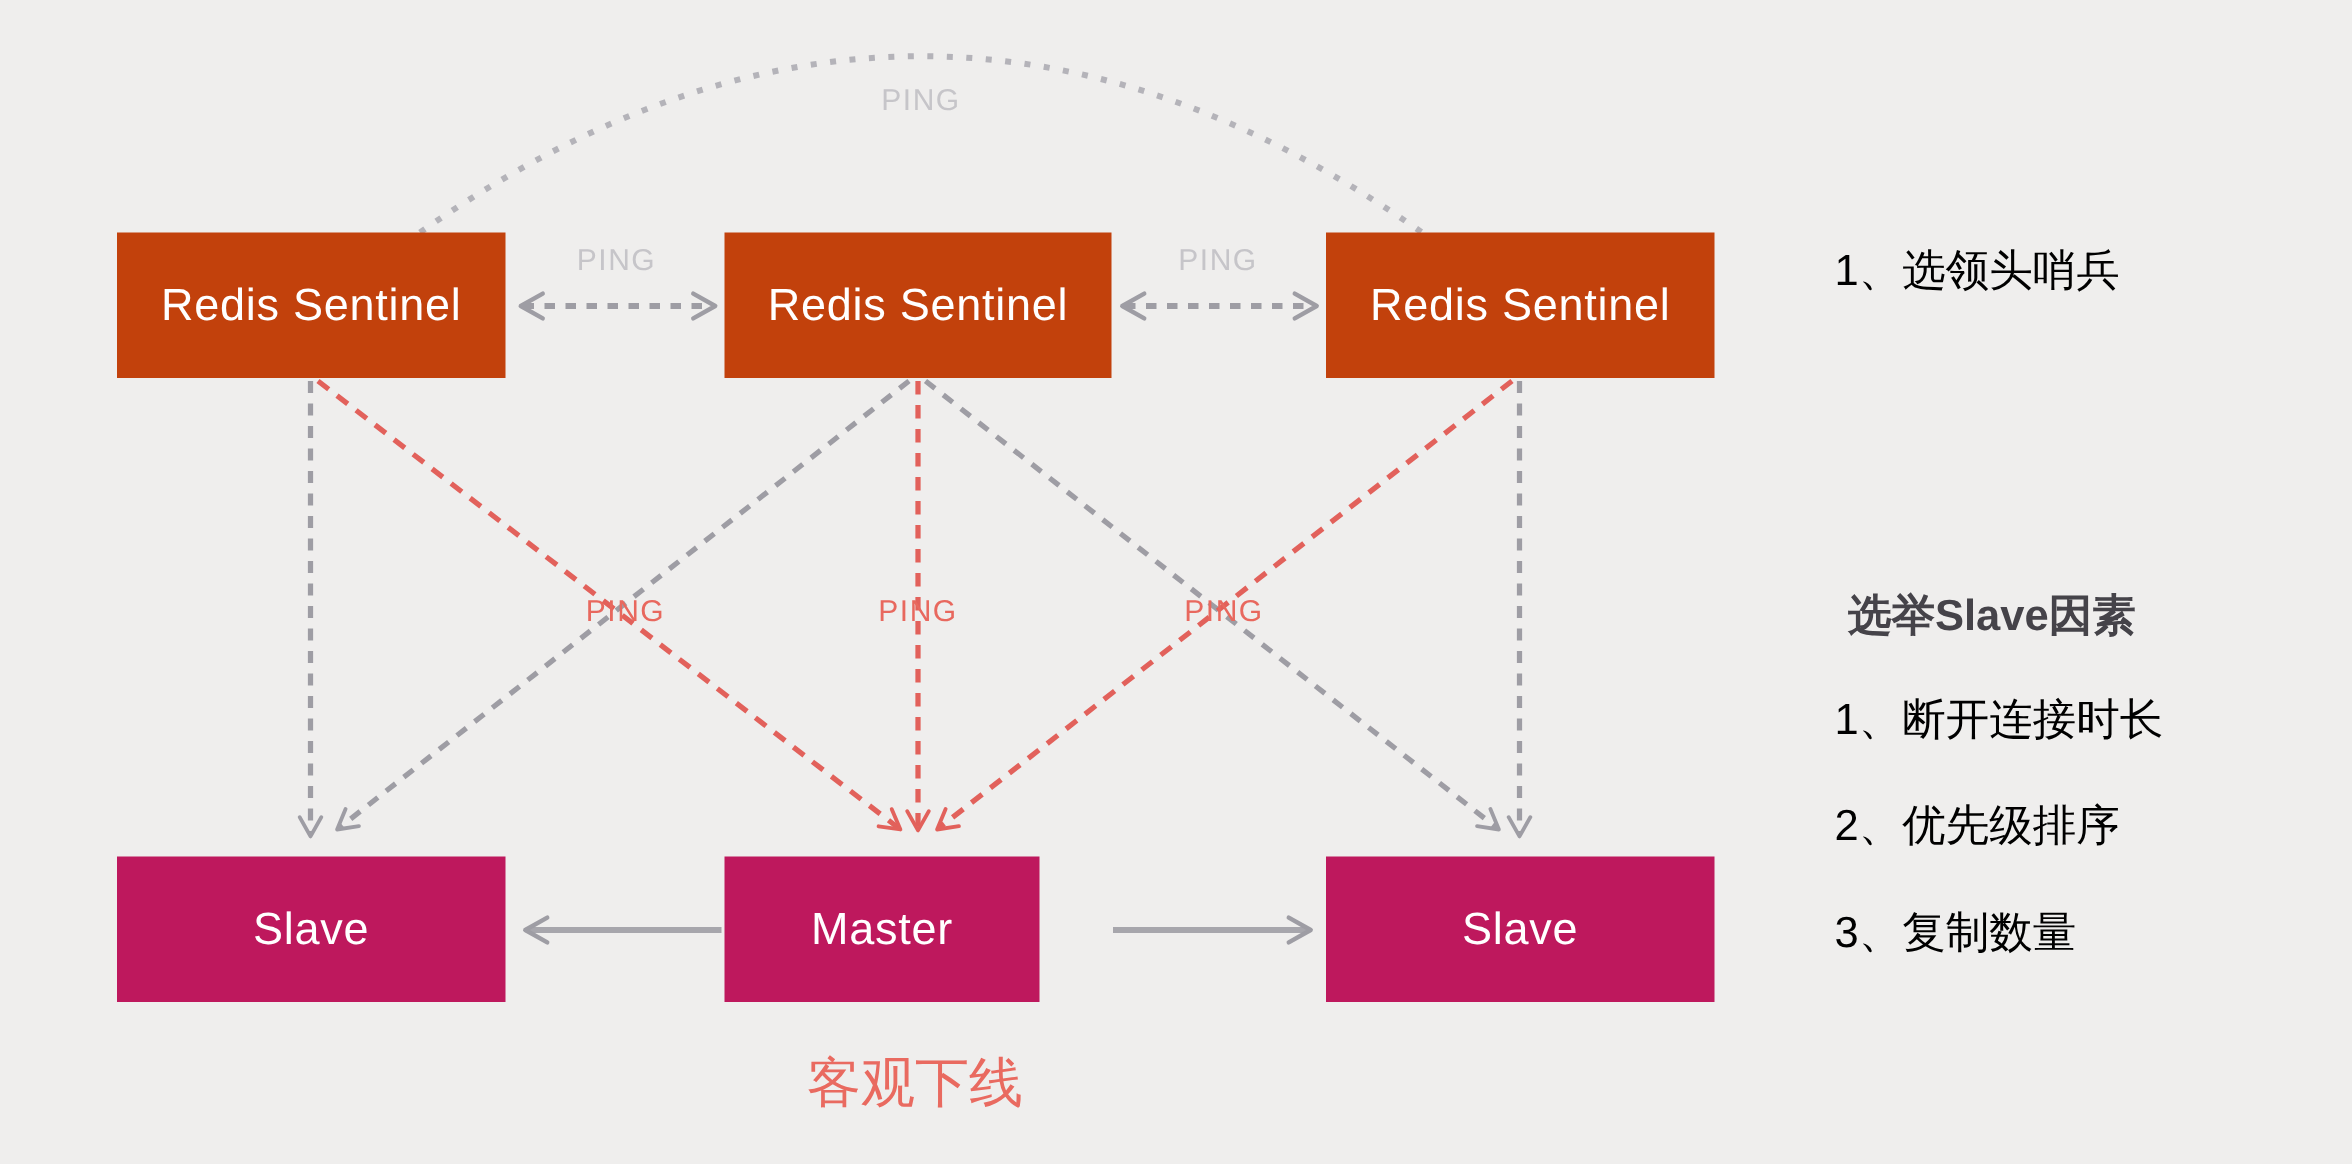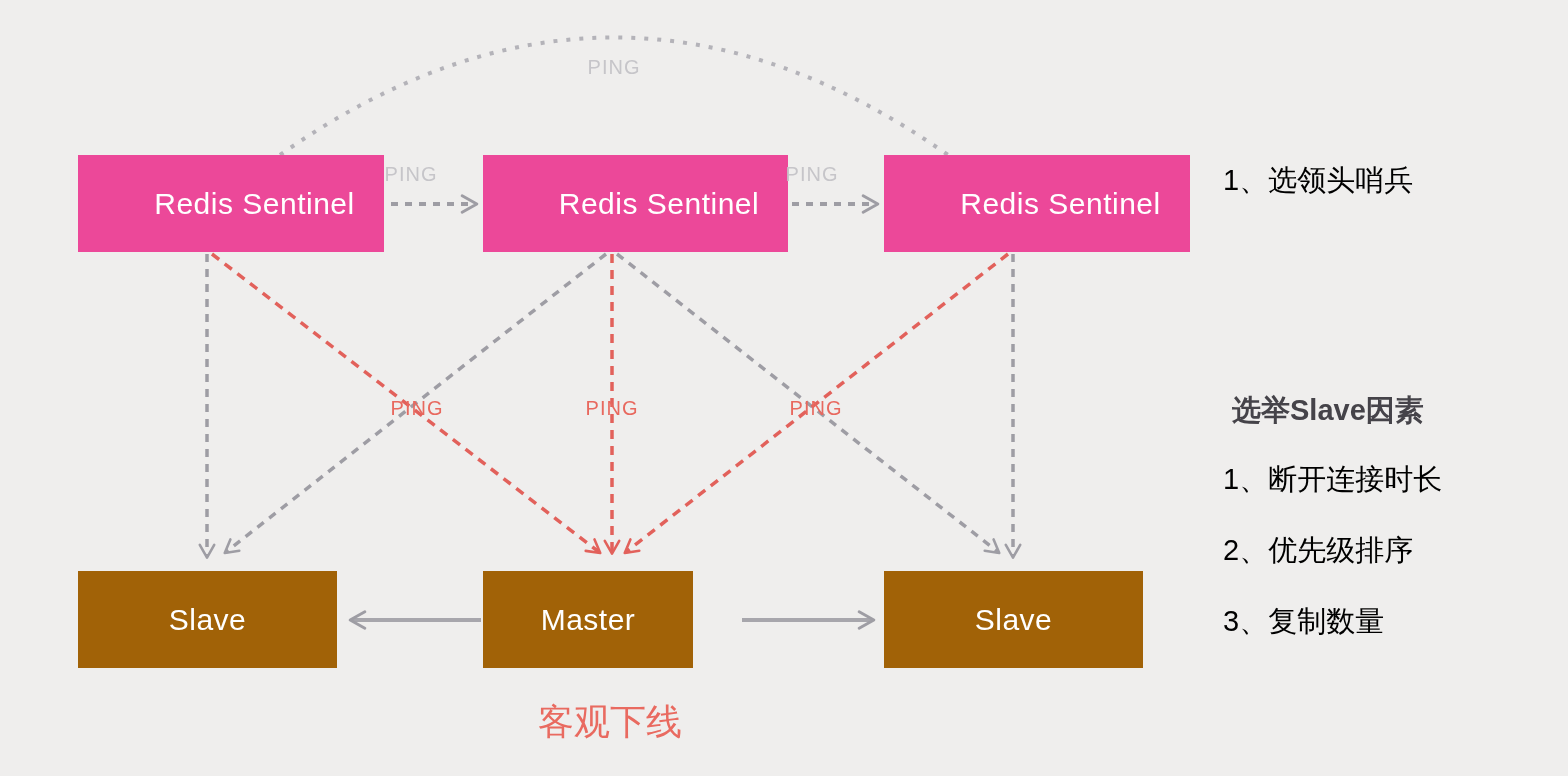--- a/index.html
+++ b/index.html
@@ -23,22 +23,22 @@
   .box {
     position: absolute;
     display: flex;
     align-items: center;
     justify-content: center;
     height: 97px;
     color: #ffffff;
     font-size: 30px;
     letter-spacing: 0.5px;
   }
-  .box.sentinel { background: #ec4899; padding-left: 47px; }
-  .box.node { background: #a16207; }
+  .box.sentinel { background: #c2410c; }
+  .box.node { background: #be185d; }
 
   .ping {
     position: absolute;
     transform: translateX(-50%);
     font-size: 20px;
     letter-spacing: 1px;
     white-space: nowrap;
   }
   .ping.gray { color: #C6C5C9; }
   .ping.red  { color: #E8685E; }

